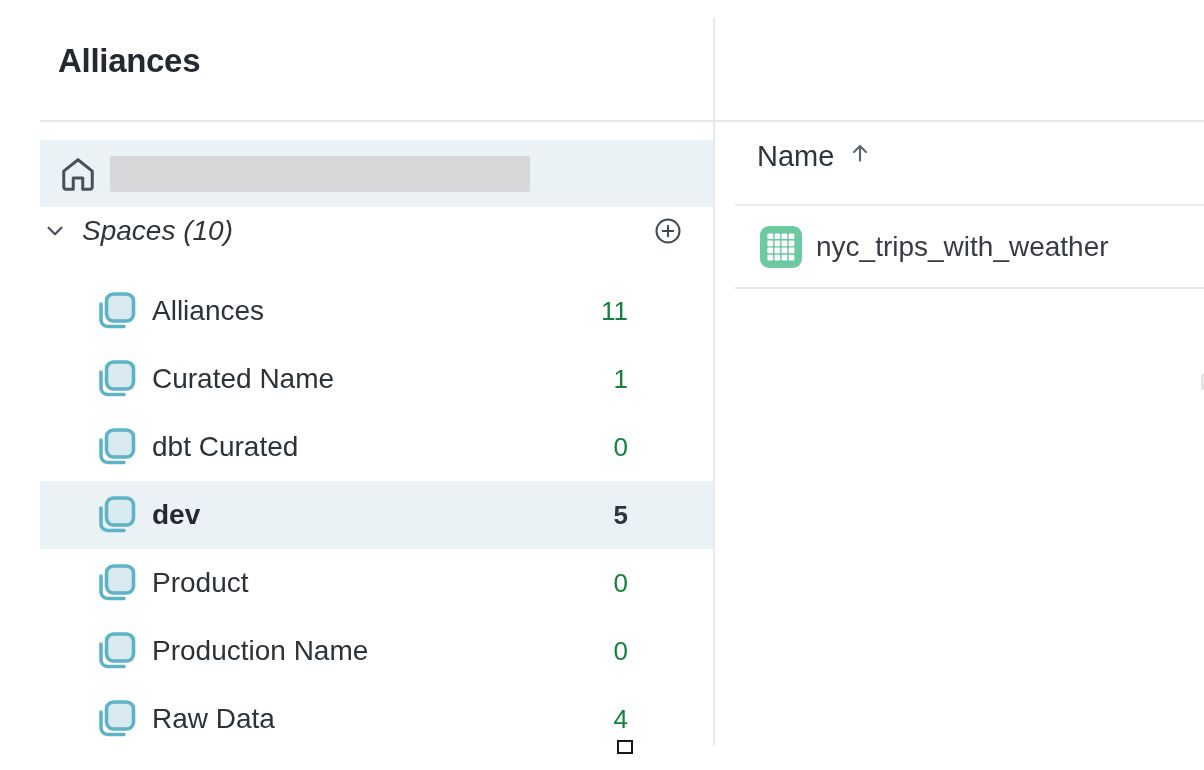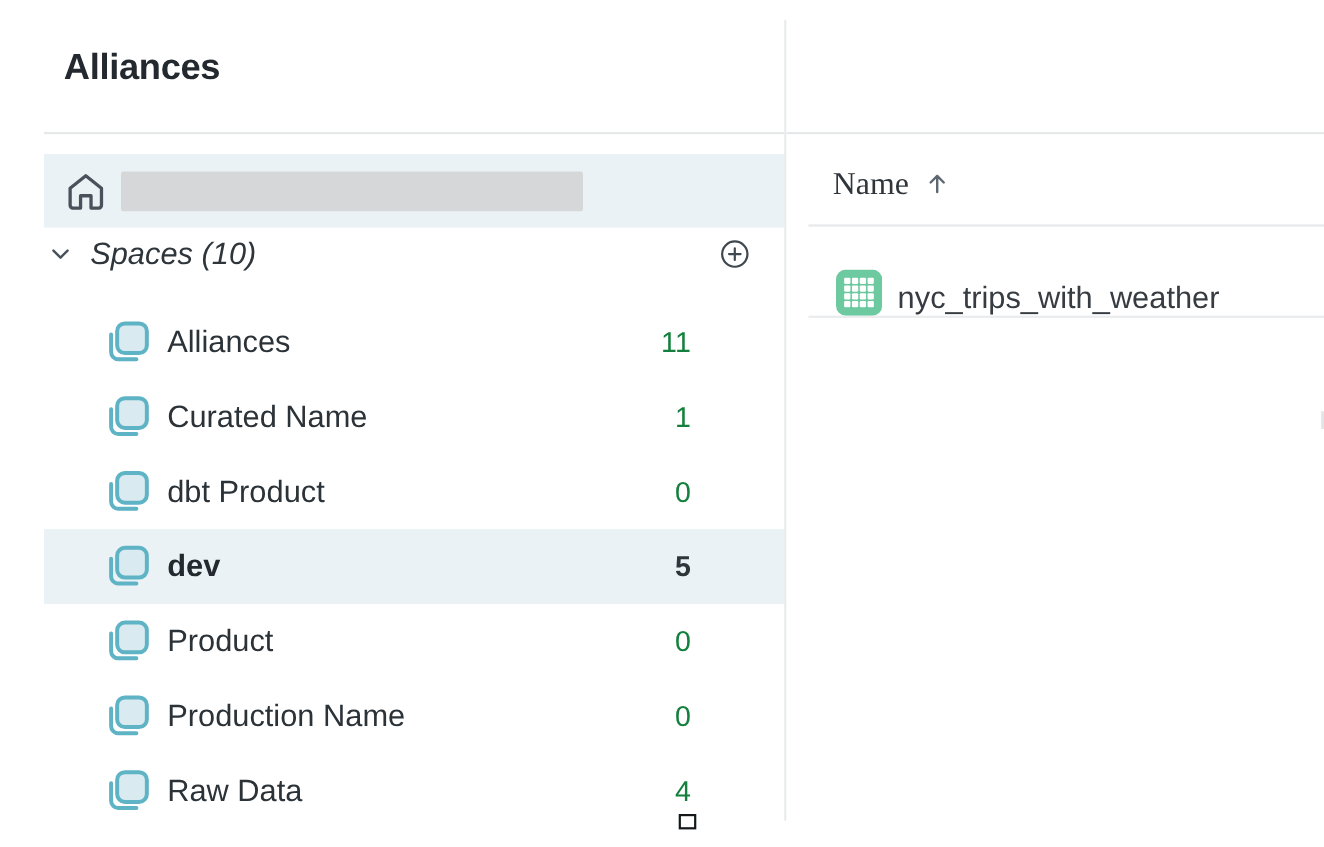--- a/index.html
+++ b/index.html
@@ -38,27 +38,27 @@
 
   
   .vdivider{position:absolute;left:713px;top:18px;width:2px;height:728px;background:#E7E9EA;}
 
   
   .main{position:absolute;left:715px;top:0;width:489px;height:770px;background:#fff;}
   .breadcrumb{position:absolute;left:20px;top:50px;font-size:33px;white-space:nowrap;}
   .bc-space{color:#3D96A3;font-weight:400;cursor:pointer;}
   .bc-sep,.bc-name{color:#23292E;font-weight:700;}
   .main-top-divider{left:0;top:120px;width:489px;}
-  .table-header{position:absolute;left:42px;top:140px;height:54px;display:flex;align-items:center;
-    cursor:pointer;font-family:Liberation Serif, serif;}
+  .table-header{position:absolute;left:42px;top:140px;height:54px;display:flex;align-items:flex-start;
+    cursor:pointer;}
   .table-header .hdr-label{font-size:29px;font-weight:500;color:#2E353B;}
   .sort-arrow{margin-left:13px;flex:none;}
   .header-divider{left:20px;top:204px;width:469px;}
   .table-rows{position:absolute;left:20px;top:206px;width:469px;}
-  .table-row{height:81px;display:flex;align-items:flex-end;border-bottom:2px solid #E9EBED;
+  .table-row{height:81px;display:flex;align-items:center;border-bottom:2px solid #E9EBED;
     cursor:pointer;}
   .dataset-icon{margin-left:25px;flex:none;}
   .row-name{margin-left:14px;font-size:28px;color:#363C42;white-space:nowrap;}
   .edge-sliver{position:absolute;left:1201px;top:374px;width:3px;height:16px;background:#E3E5E7;}
 </style>
 </head>
 <body>
 
 <div class="app">
 
@@ -100,21 +100,21 @@
           <rect x="11.5" y="4" width="27" height="27" rx="7" fill="#D9EAF0" stroke="#5EB3C5" stroke-width="3.6"></rect>
         </svg>
         <span class="label">Curated Name</span>
         <span class="count">1</span>
       </div>
         <div class="tree-row">
         <svg class="space-icon" width="42" height="42" viewBox="0 0 42 42" fill="none">
           <path d="M6 14 V30 A6.5 6.5 0 0 0 12.5 36.5 H29" stroke="#5EB3C5" stroke-width="3.6" stroke-linecap="round"></path>
           <rect x="11.5" y="4" width="27" height="27" rx="7" fill="#D9EAF0" stroke="#5EB3C5" stroke-width="3.6"></rect>
         </svg>
-        <span class="label">dbt Product</span>
+        <span class="label">dbt Curated</span>
         <span class="count">0</span>
       </div>
         <div class="tree-row selected">
         <svg class="space-icon" width="42" height="42" viewBox="0 0 42 42" fill="none">
           <path d="M6 14 V30 A6.5 6.5 0 0 0 12.5 36.5 H29" stroke="#5EB3C5" stroke-width="3.6" stroke-linecap="round"></path>
           <rect x="11.5" y="4" width="27" height="27" rx="7" fill="#D9EAF0" stroke="#5EB3C5" stroke-width="3.6"></rect>
         </svg>
         <span class="label">dev</span>
         <span class="count">5</span>
       </div>

